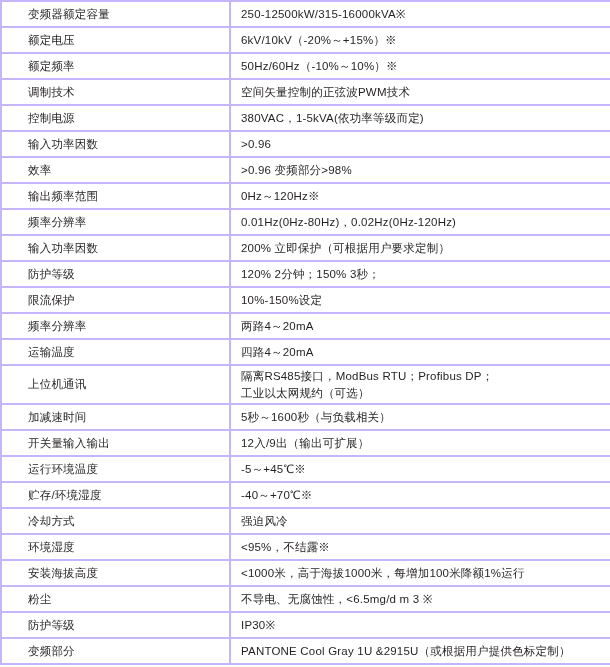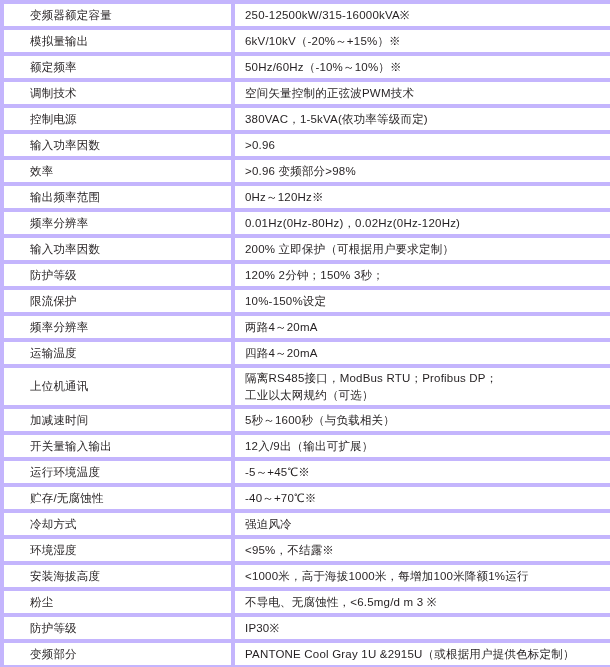--- a/index.html
+++ b/index.html
@@ -13,21 +13,21 @@
     font-family: "Liberation Sans", sans-serif;
     color: #231f20;
     overflow: hidden;
   }
   #spec-table {
     border-collapse: collapse;
     width: 610px;
     table-layout: fixed;
   }
   #spec-table td {
-    border: 4px solid #c4b5fd;
+    border: 2px solid #c4b5fd;
     padding: 2px 6px;
     vertical-align: middle;
     font-size: 11.5px;
     line-height: 1.45;
     letter-spacing: 0.2px;
   }
   #spec-table td.label {
     width: 195px;
     padding-left: 26px;
     white-space: nowrap;
@@ -48,21 +48,21 @@
 
 <table id="spec-table">
   <tbody>
       <tr>
         <td class="label">变频器额定容量</td>
         <td class="value">
           <span class="line">250-12500kW/315-16000kVA※</span>
         </td>
       </tr>
       <tr>
-        <td class="label">模拟量输出</td>
+        <td class="label">额定电压</td>
         <td class="value">
           <span class="line">6kV/10kV（-20%～+15%）※</span>
         </td>
       </tr>
       <tr>
         <td class="label">额定频率</td>
         <td class="value">
           <span class="line">50Hz/60Hz（-10%～10%）※</span>
         </td>
       </tr>
@@ -151,21 +151,21 @@
           <span class="line">12入/9出（输出可扩展）</span>
         </td>
       </tr>
       <tr>
         <td class="label">运行环境温度</td>
         <td class="value">
           <span class="line">-5～+45℃※</span>
         </td>
       </tr>
       <tr>
-        <td class="label">贮存/无腐蚀性</td>
+        <td class="label">贮存/环境湿度</td>
         <td class="value">
           <span class="line">-40～+70℃※</span>
         </td>
       </tr>
       <tr>
         <td class="label">冷却方式</td>
         <td class="value">
           <span class="line">强迫风冷</span>
         </td>
       </tr>

